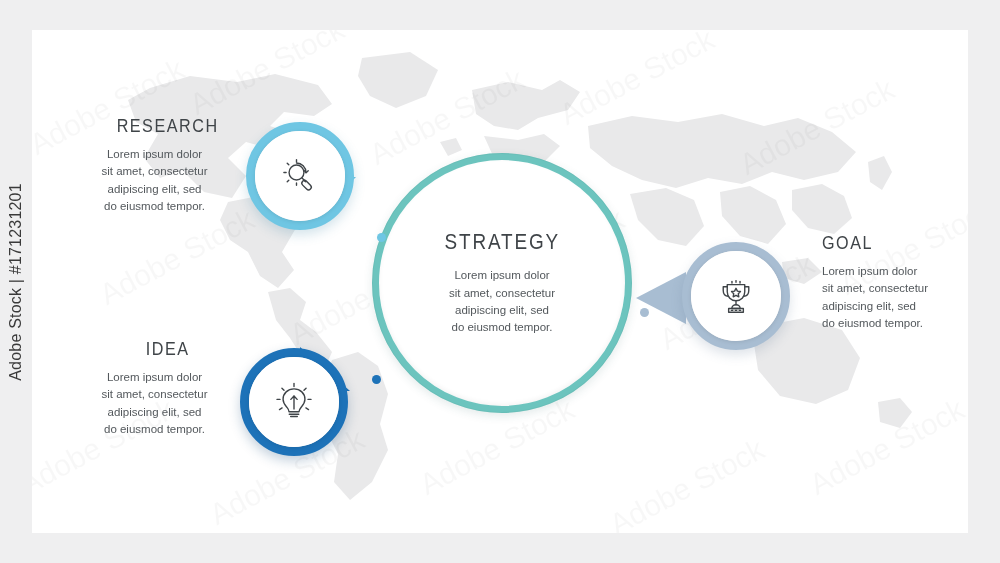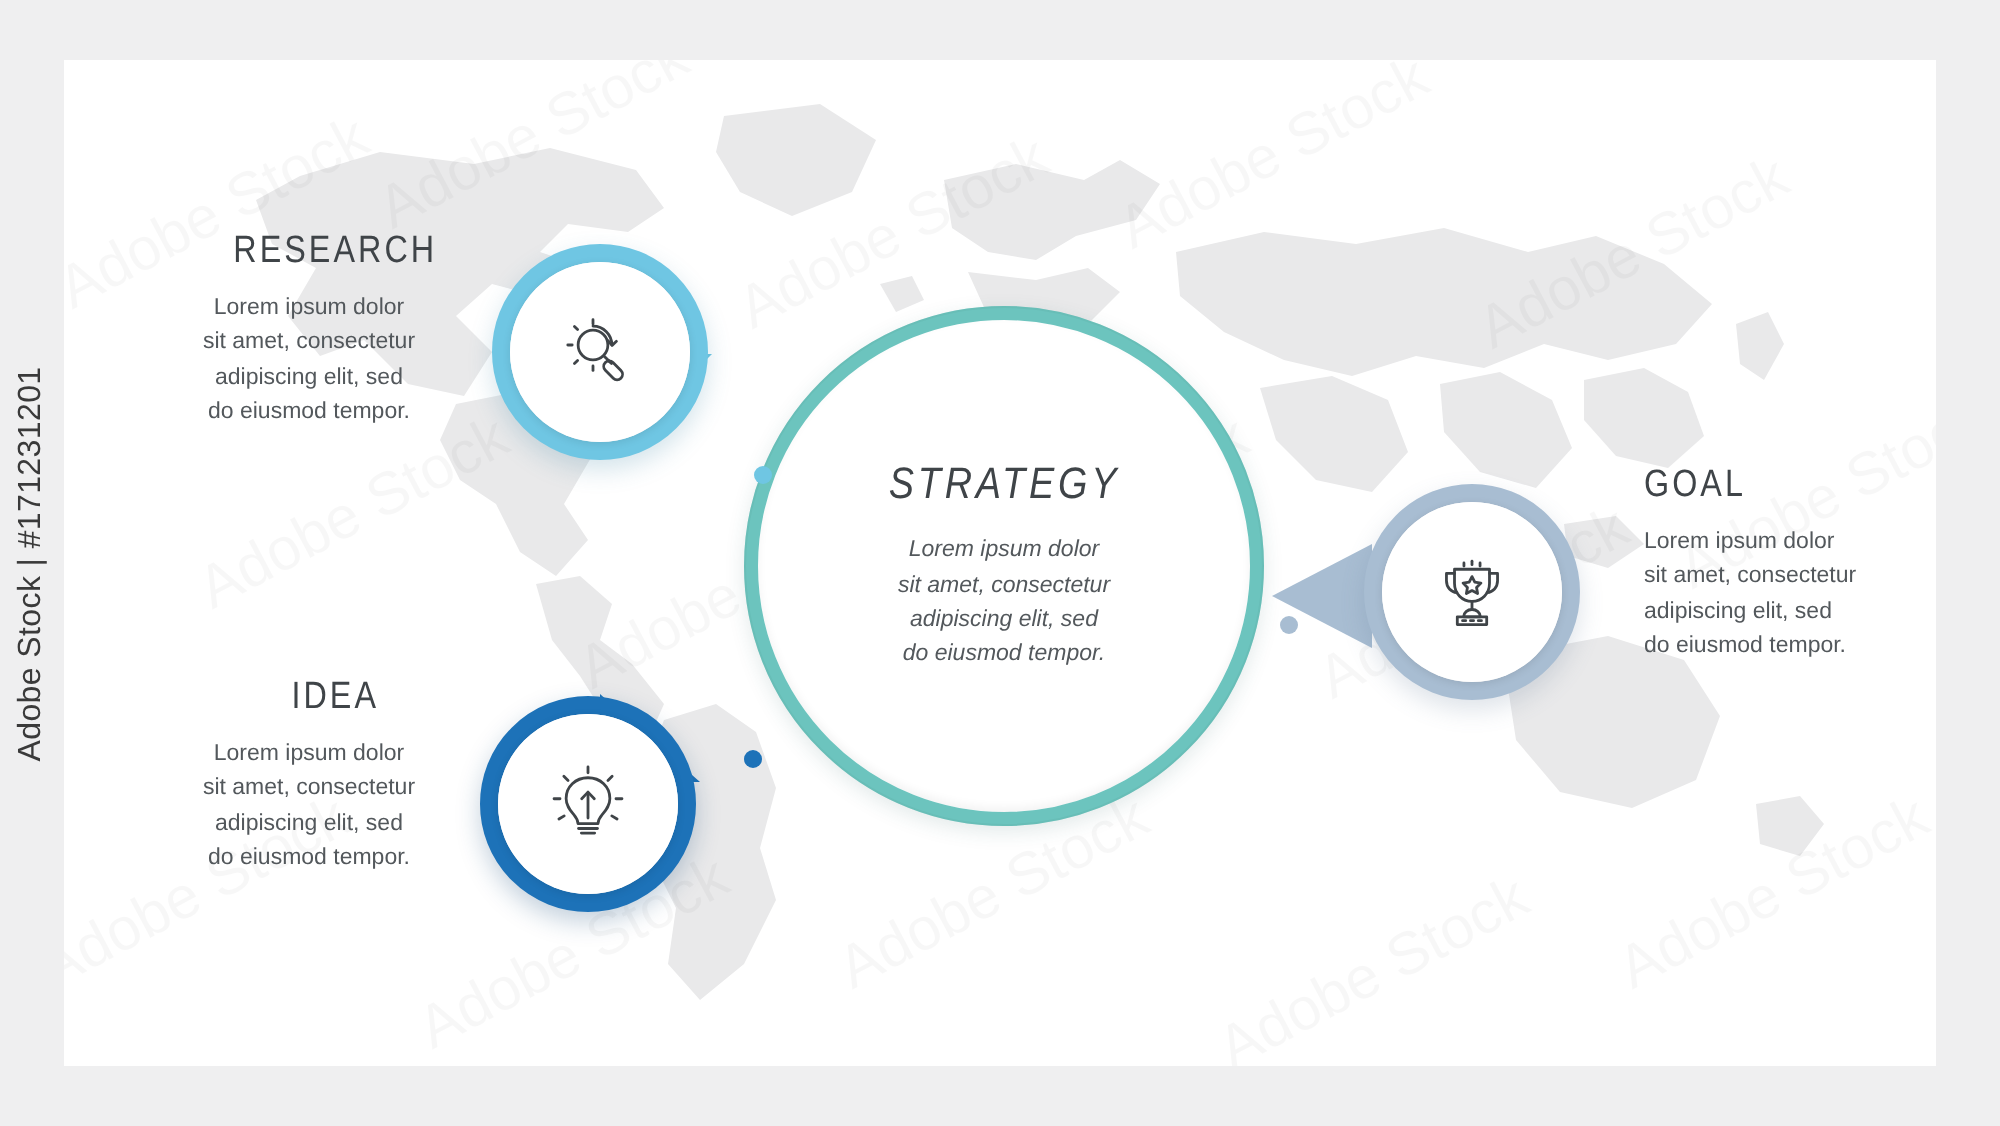--- a/index.html
+++ b/index.html
@@ -77,21 +77,20 @@
     border:1px solid rgba(90,170,165,0.25);
     pointer-events:none;
   }
   #center-content{
     position:absolute; inset:0;
     display:flex; flex-direction:column;
     align-items:center; justify-content:center;
     text-align:center;
     padding:0 28px;
     box-sizing:border-box;
-    font-style:italic;
   }
   #center-title{
     font-size:22px;
     letter-spacing:2.2px;
     color:#3f4448;
     font-weight:400;
     font-family:"Liberation Sans Narrow","Liberation Sans",sans-serif;
     transform:scaleX(.86);
     margin-bottom:12px;
   }

